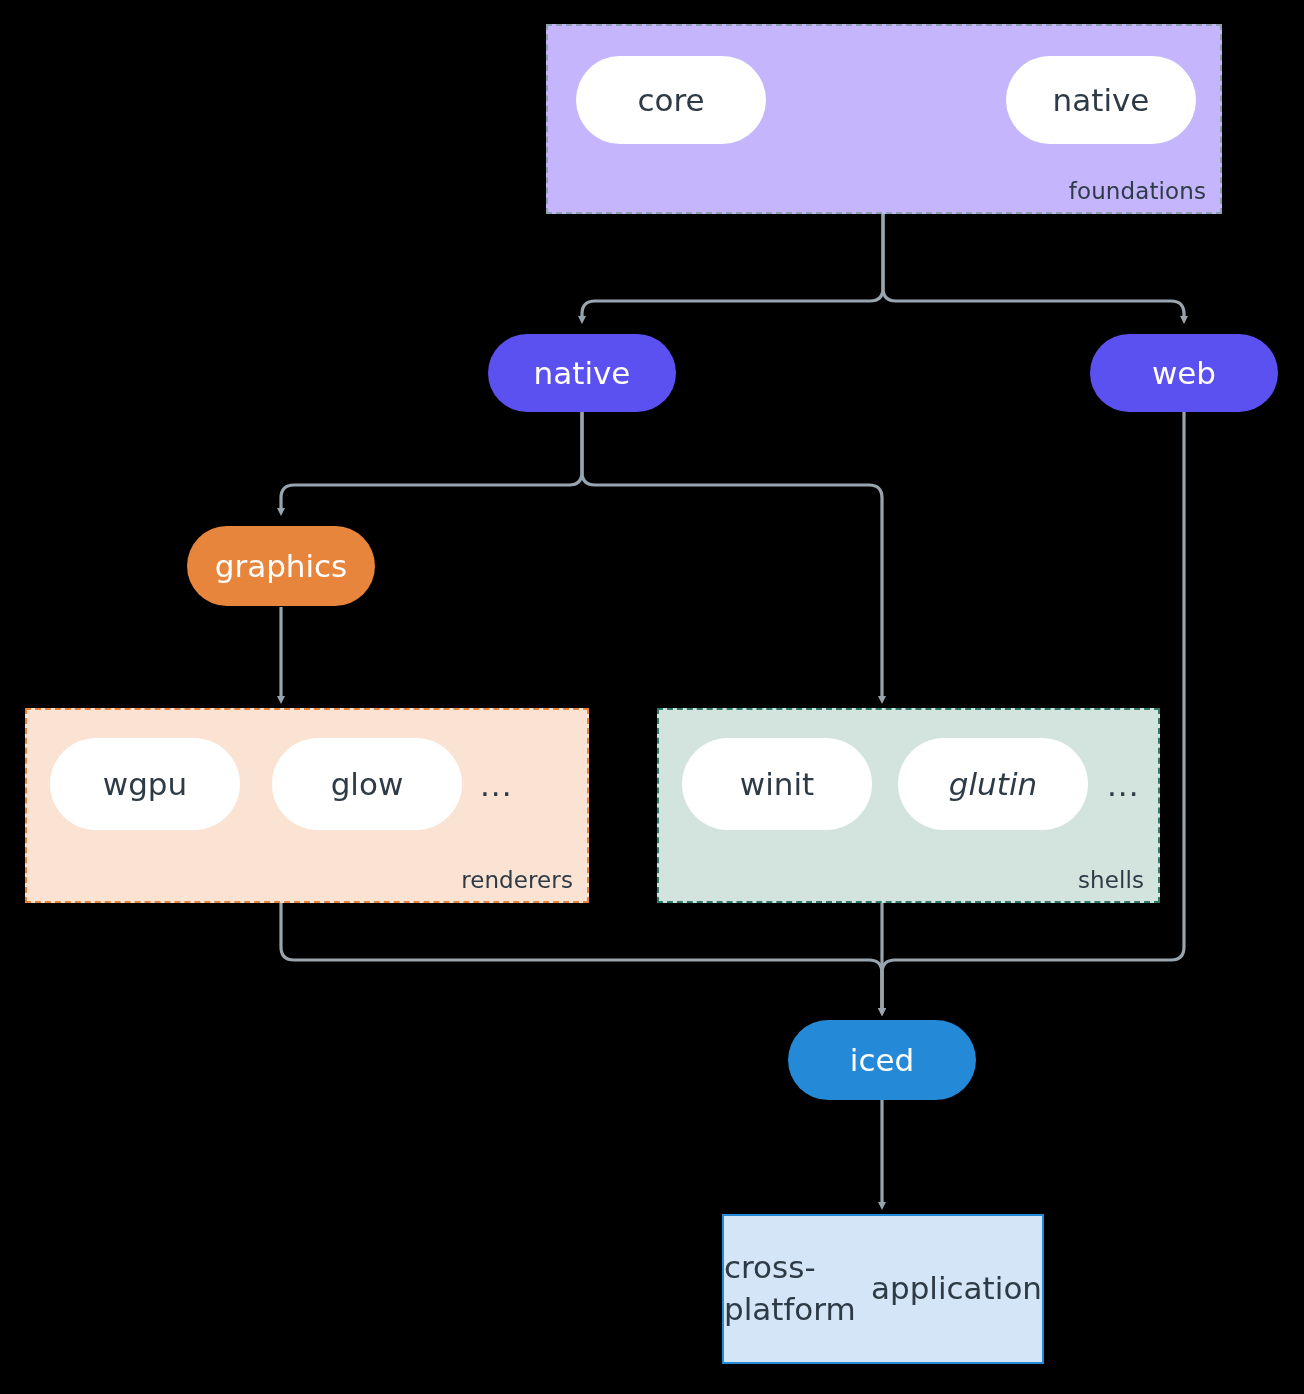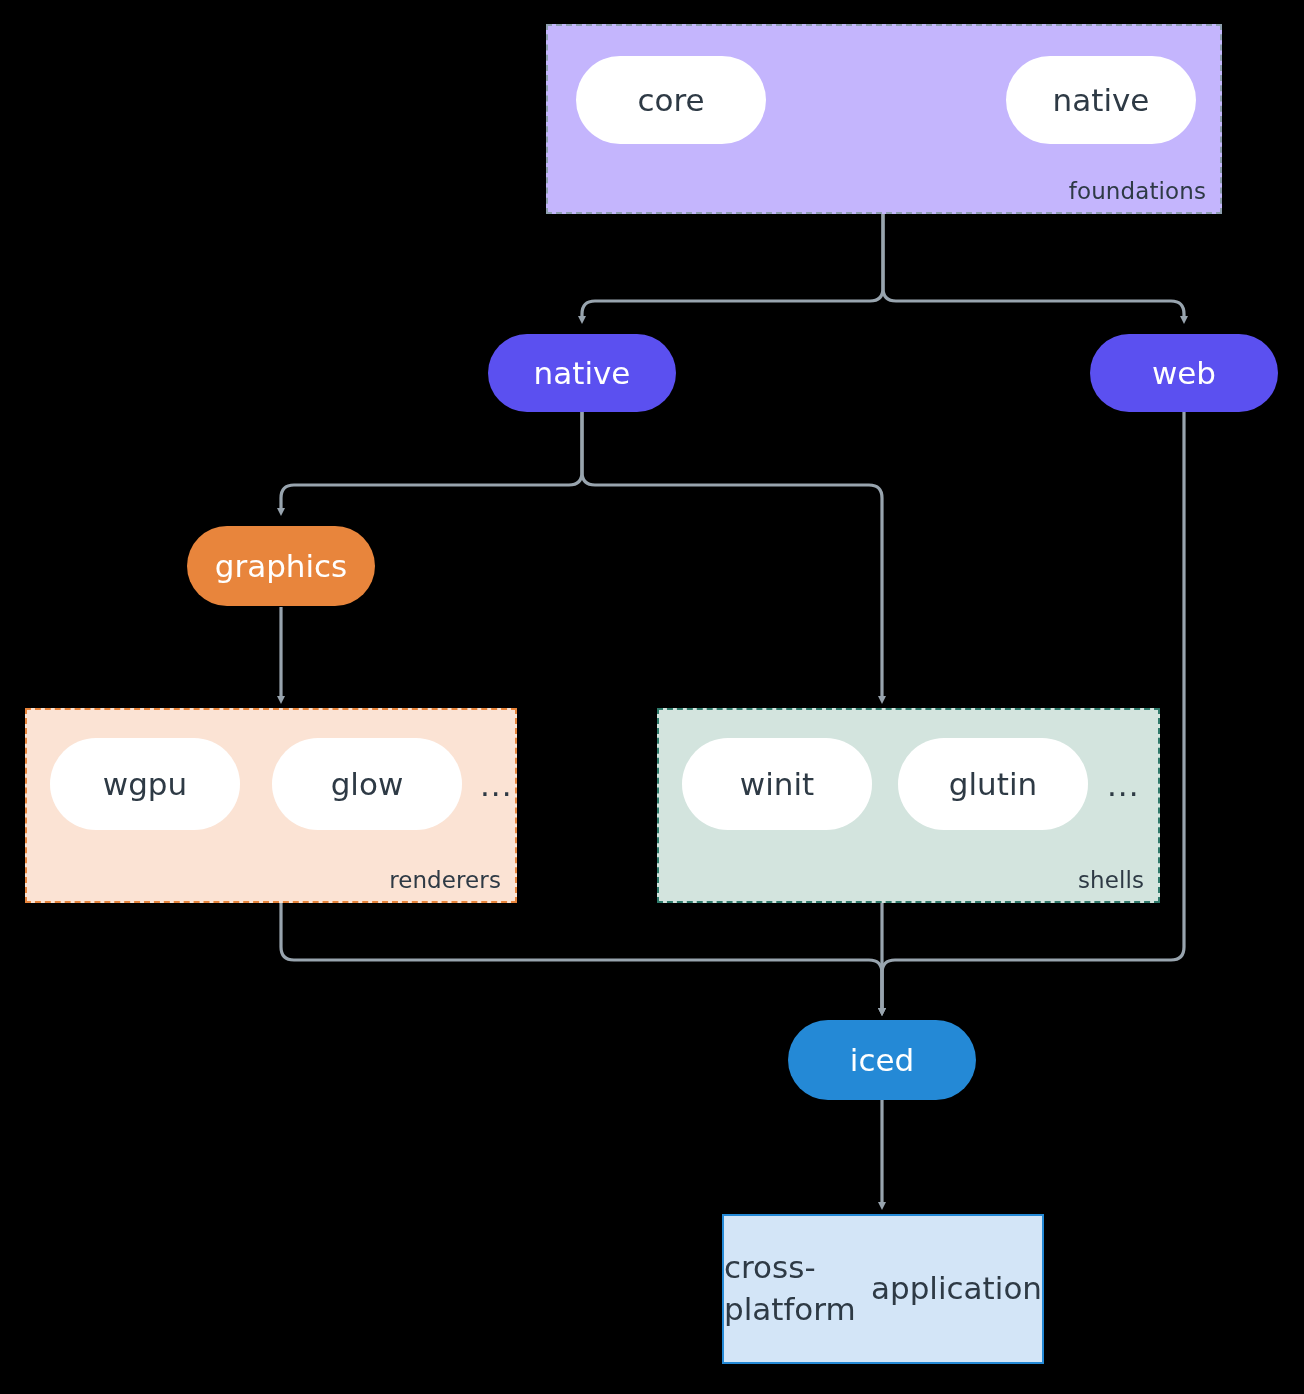--- a/index.html
+++ b/index.html
@@ -150,36 +150,36 @@
   </div>
 
   <div class="pill-solid c-purple" style="left:1090px; top:334px; width:188px; height:78px;">
     <span>web</span>
   </div>
 
   <div class="pill-solid c-orange" style="left:187px; top:526px; width:188px; height:80px;">
     <span>graphics</span>
   </div>
 
-  <div class="group-box group-renderers" style="left:25px; top:708px; width:492px; height:195px;">
+  <div class="group-box group-renderers" style="left:25px; top:708px; width:564px; height:195px;">
     <div class="pill-white" style="left:23px; top:28px; width:190px; height:92px;">
       <span>wgpu</span>
     </div>
     <div class="pill-white" style="left:245px; top:28px; width:190px; height:92px;">
       <span>glow</span>
     </div>
     <div class="ellipsis" style="left:453px; top:57px;">...</div>
     <div class="group-label">renderers</div>
   </div>
 
   <div class="group-box group-shells" style="left:633px; top:708px; width:503px; height:195px;margin-left:24px;">
     <div class="pill-white" style="left:23px; top:28px; width:190px; height:92px;">
       <span>winit</span>
     </div>
-    <div class="pill-white" style="left:239px; top:28px; width:190px; height:92px;">
+    <div class="pill-white" style="left:239px; top:28px; width:190px; height:92px;font-style:italic;">
       <span>glutin</span>
     </div>
     <div class="ellipsis" style="left:448px; top:57px;">...</div>
     <div class="group-label">shells</div>
   </div>
 
   <div class="pill-solid c-blue" style="left:788px; top:1020px; width:188px; height:80px;">
     <span>iced</span>
   </div>
 

